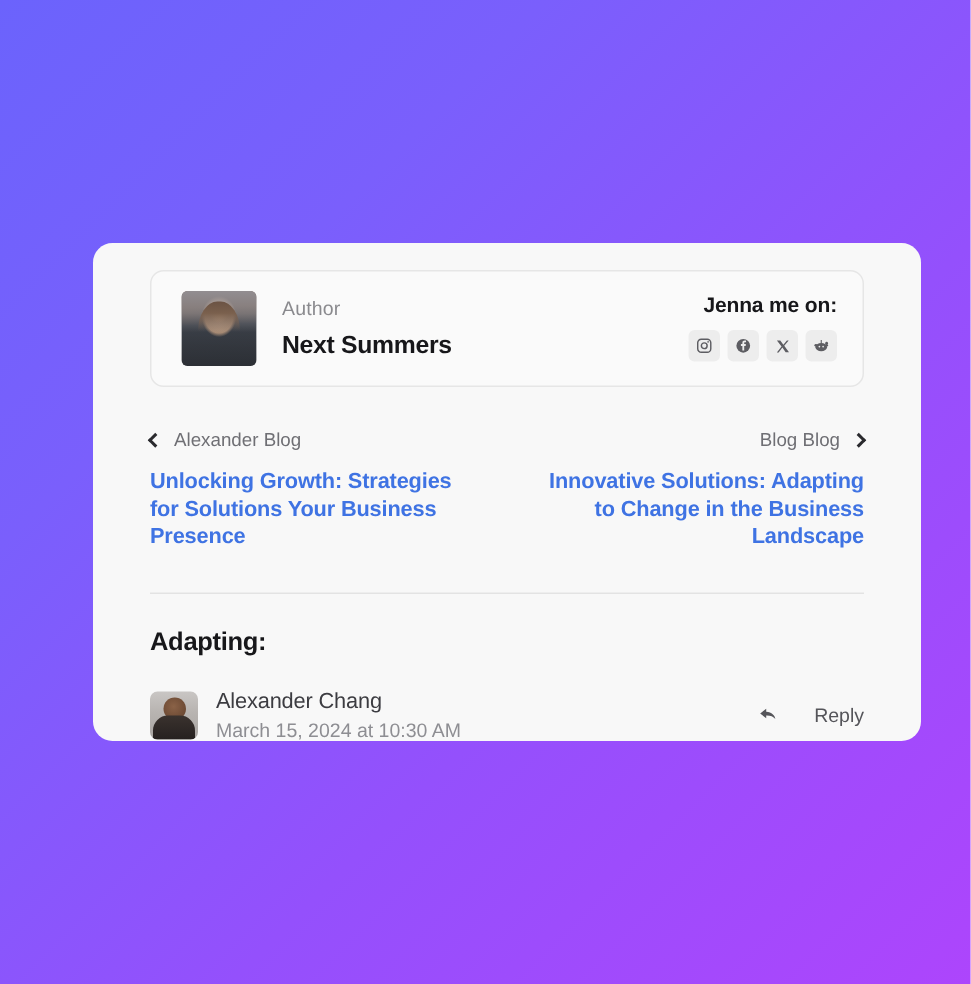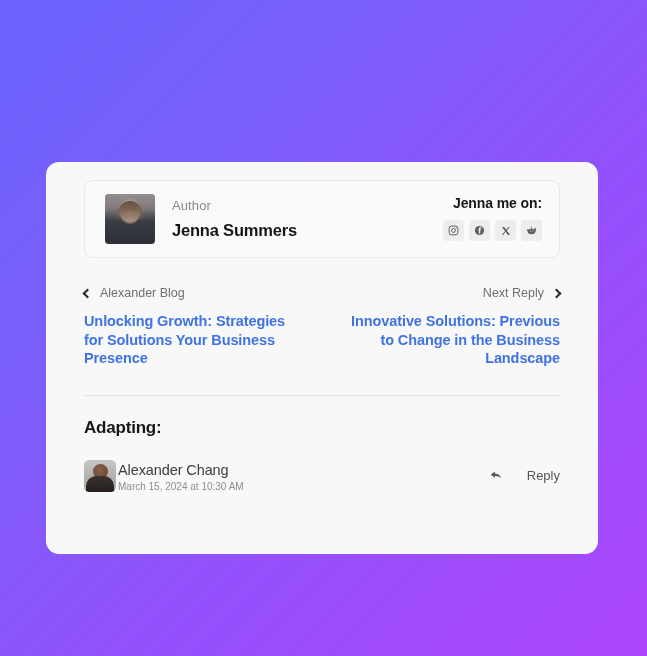--- a/index.html
+++ b/index.html
@@ -13,24 +13,24 @@
   body {
     font-family: "Liberation Sans", sans-serif;
     background: linear-gradient(135deg, #6b63fc 0%, #7a5ffc 28%, #9450fc 62%, #ad45fc 100%);
     border-radius: 10px;
     position: relative;
   }
 
   
   .card {
     position: absolute;
-    left: 46px;
+    left: 62px;
     top: 162px;
     width: 552px;
-    height: 392px;
+    height: 332px;
     background: #f8f8f8;
     border-radius: 13px;
     overflow: hidden;
   }
 
   .card-inner {
     padding: 18px 38px 0 38px;
   }
 
   
@@ -186,22 +186,22 @@
   }
 
   .comment-head {
     display: flex;
     align-items: center;
     justify-content: space-between;
   }
 
   .comment-user {
     display: flex;
-    align-items: flex-end;
-    gap: 2px;
+    align-items: center;
+    gap: 12px;
   }
 
   .avatar-comment {
     width: 32px;
     height: 32px;
     border-radius: 5px;
     flex: none;
     position: relative;
     overflow: hidden;
     background: linear-gradient(to bottom, #c9c6c4 0%, #b9b5b2 40%, #a8a4a1 100%);
@@ -222,21 +222,21 @@
   }
 
   .comment-name {
     font-size: 14.5px;
     color: #3c3c41;
     letter-spacing: -.1px;
     margin-bottom: 3px;
   }
 
   .comment-date {
-    font-size: 10px;
+    font-size: 13px;
     color: #8e8e93;
   }
 
   .reply-btn {
     display: flex;
     align-items: center;
     gap: 24px;
     font-size: 13px;
     color: #55555a;
     cursor: pointer;
@@ -246,21 +246,21 @@
 <body>
 
 <div class="card">
   <div class="card-inner">
 
     <div class="author-box">
       <div class="author-left">
         <div class="avatar-author"></div>
         <div>
           <div class="author-label">Author</div>
-          <div class="author-name">Jenna Summers</div>
+          <div class="author-name">Next Summers</div>
         </div>
       </div>
 
       <div class="follow-block">
         <div class="follow-title">Jenna me on:</div>
         <div class="social-row">
 
           <div class="social-btn">
             <svg width="11" height="11" viewBox="0 0 24 24" fill="none" stroke="#5d5d62" stroke-width="2.1">
               <rect x="2.5" y="2.5" width="19" height="19" rx="5.2"></rect>
@@ -302,24 +302,24 @@
       <div class="nav-col left">
         <div class="nav-head">
           <span class="chev left"></span>
           <span>Alexander Blog</span>
         </div>
         <div class="nav-title">Unlocking Growth: Strategies for Solutions Your Business Presence</div>
       </div>
 
       <div class="nav-col right">
         <div class="nav-head">
-          <span>Next Reply</span>
+          <span>Blog Blog</span>
           <span class="chev right"></span>
         </div>
-        <div class="nav-title">Innovative Solutions: Previous to Change in the Business Landscape</div>
+        <div class="nav-title">Innovative Solutions: Adapting to Change in the Business Landscape</div>
       </div>
     </div>
 
     <div class="divider"></div>
 
     <div class="comments-title">Adapting:</div>
 
     <div class="comment">
       <div class="comment-head">
         <div class="comment-user">

